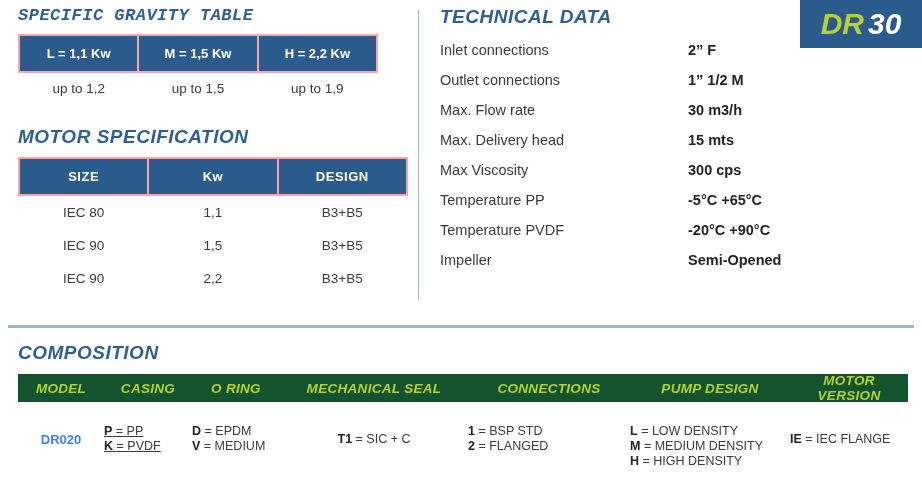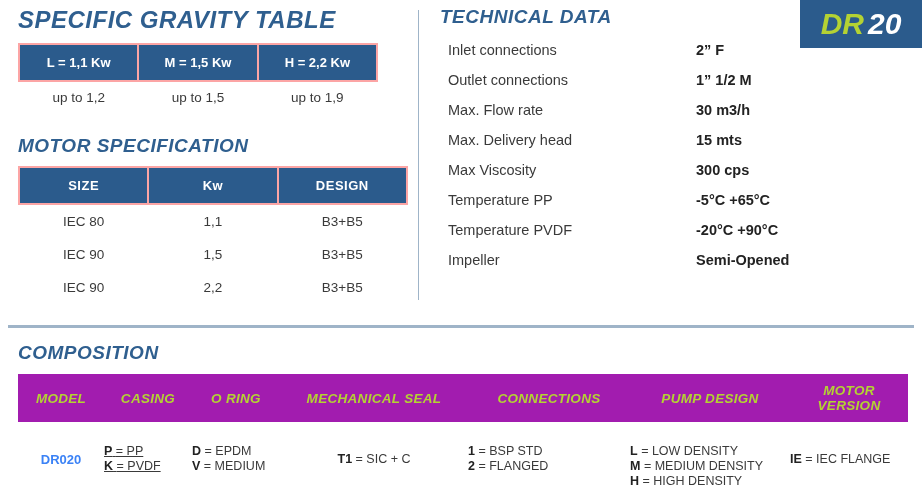--- a/index.html
+++ b/index.html
@@ -19,21 +19,21 @@
     font-style: italic;
     letter-spacing: 0.5px;
   }
 
   
   .left-col {
     position: absolute;
     left: 18px; top: 6px;
     width: 390px;
   }
-  #sg-title { font-size: 24px; }
+  #sg-title { font-size: 17px; font-family: Liberation Mono, monospace; }
 
   table.grid {
     border-collapse: collapse;
     margin-top: 9px;
     width: 100%;
   }
   table.grid th {
     background: #2b5b8c;
     color: #ffffff;
     font-size: 13px;
@@ -67,21 +67,21 @@
     background: #9fb4c8;
   }
 
   
   .right-col {
     position: absolute;
     left: 440px; top: 6px;
     width: 420px;
   }
   #tech-title { font-size: 19px; }
-  .tech-list { margin-top: 14px; margin-left: 8px; }
+  .tech-list { margin-top: 14px; }
   .tech-row {
     display: flex;
     align-items: baseline;
     height: 30px;
   }
   .tech-label {
     width: 248px;
     font-size: 14.5px;
     color: #3a3a3a;
   }
@@ -127,22 +127,22 @@
   
   .comp {
     position: absolute;
     left: 18px; top: 342px;
     width: 890px;
   }
   #comp-title { font-size: 19px; }
 
   .comp-header {
     margin-top: 10px;
-    background: #a21caf;
-    height: 48px;
+    background: #14532d;
+    height: 28px;
     display: flex;
     align-items: center;
   }
   .comp-header > div {
     color: #b4d233;
     font-size: 13.5px;
     font-weight: bold;
     font-style: italic;
     text-align: center;
     letter-spacing: 0.3px;
@@ -263,21 +263,21 @@
       </div>
       <div class="tech-row">
         <div class="tech-label">Impeller</div>
         <div class="tech-value">Semi-Opened</div>
       </div>
     </div>
   </div>
 
   <div class="logo">
     <span class="dr">DR</span>
-    <span class="num">20</span>
+    <span class="num">30</span>
   </div>
 
   <div class="hdiv"></div>
 
   <div class="comp">
     <div class="section-title" id="comp-title">COMPOSITION</div>
 
     <div class="comp-header">
       <div class="ch0">MODEL</div>
       <div class="ch1">CASING</div>

